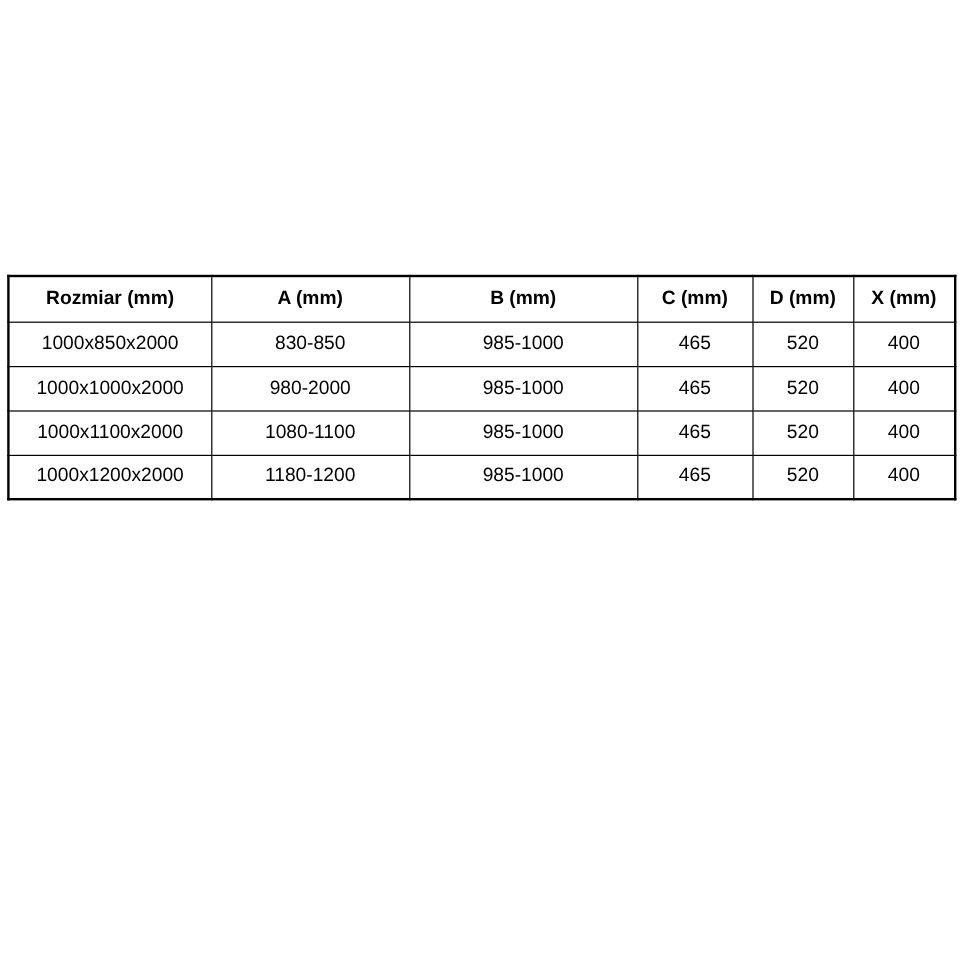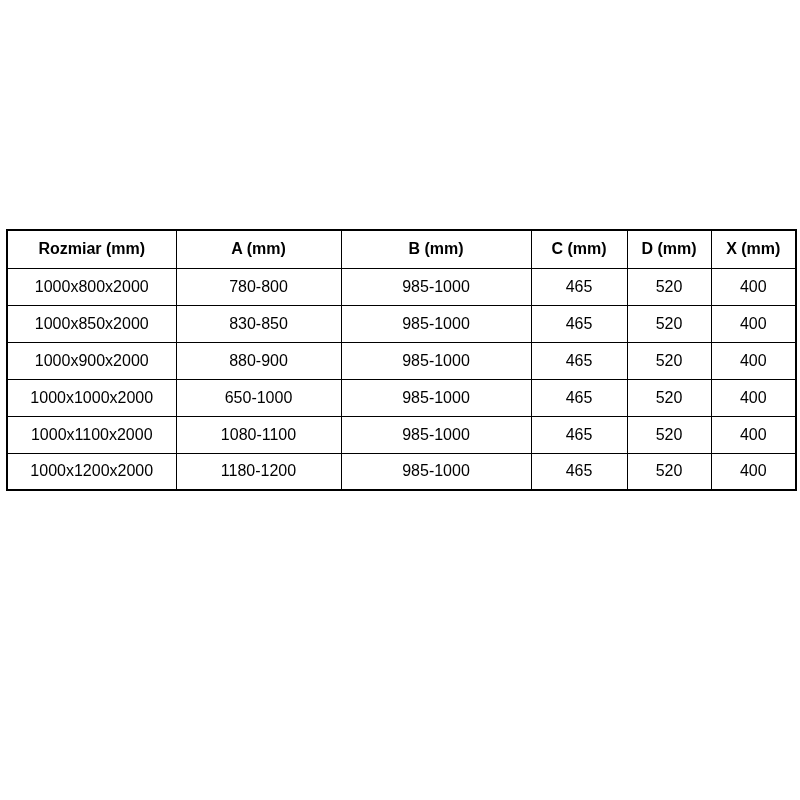--- a/index.html
+++ b/index.html
@@ -61,46 +61,30 @@
         <th>Rozmiar (mm)</th>
         <th>A (mm)</th>
         <th>B (mm)</th>
         <th>C (mm)</th>
         <th>D (mm)</th>
         <th>X (mm)</th>
       </tr>
     </thead>
     <tbody>
       <tr>
-        <td>1000x800x2000</td>
-        <td>780-800</td>
-        <td>985-1000</td>
-        <td>465</td>
-        <td>520</td>
-        <td>400</td>
-      </tr>
-      <tr>
         <td>1000x850x2000</td>
         <td>830-850</td>
         <td>985-1000</td>
         <td>465</td>
         <td>520</td>
         <td>400</td>
       </tr>
       <tr>
-        <td>1000x900x2000</td>
-        <td>880-900</td>
-        <td>985-1000</td>
-        <td>465</td>
-        <td>520</td>
-        <td>400</td>
-      </tr>
-      <tr>
         <td>1000x1000x2000</td>
-        <td>650-1000</td>
+        <td>980-2000</td>
         <td>985-1000</td>
         <td>465</td>
         <td>520</td>
         <td>400</td>
       </tr>
       <tr>
         <td>1000x1100x2000</td>
         <td>1080-1100</td>
         <td>985-1000</td>
         <td>465</td>

